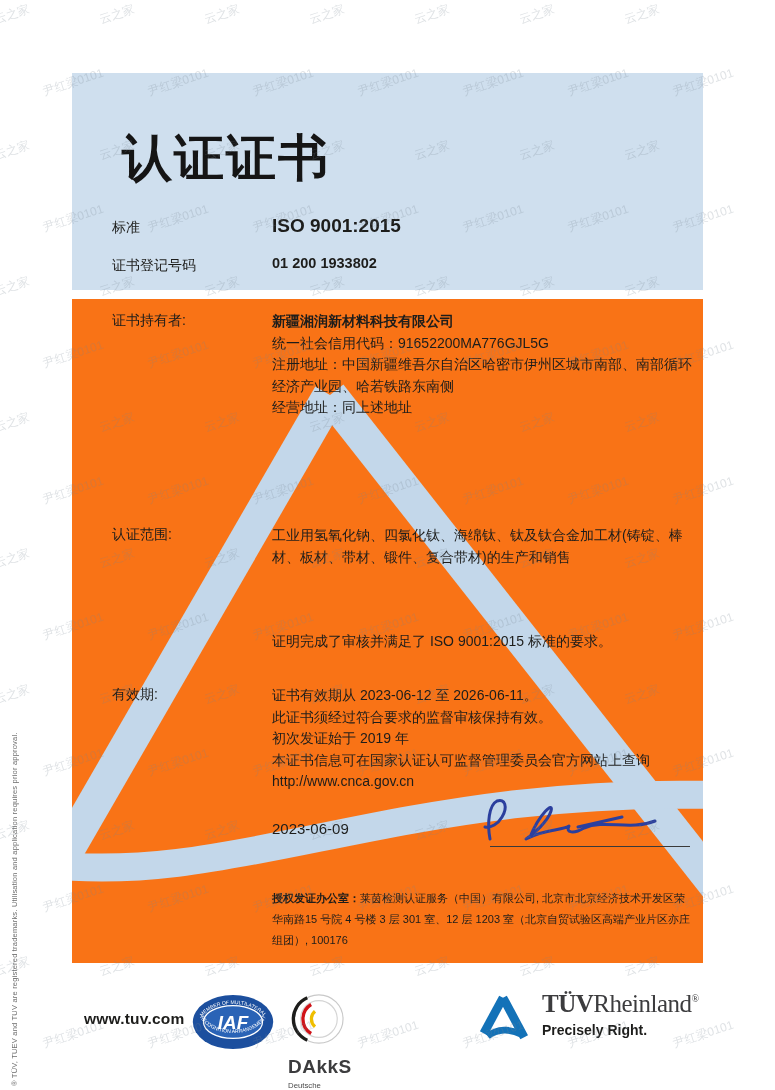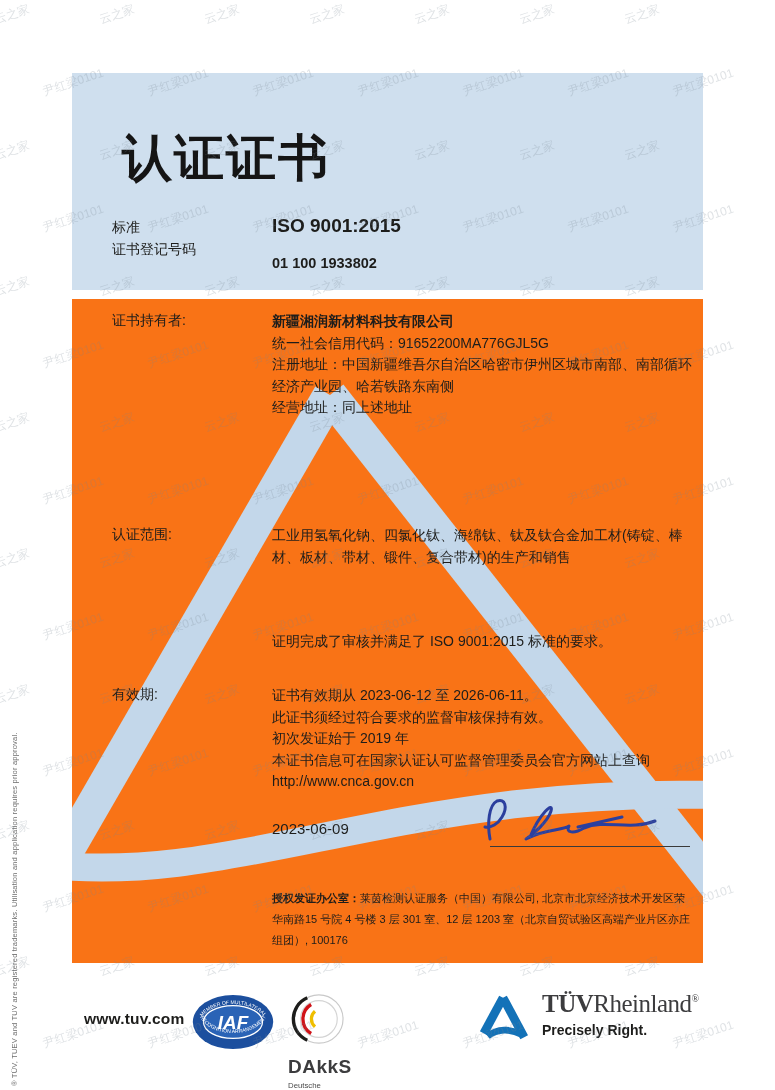--- a/index.html
+++ b/index.html
@@ -60,22 +60,22 @@
 </style>
 </head>
 <body>
 
 <div class="page">
 
   <div class="panel header-panel">
     <h1 class="cert-title">认证证书</h1>
     <div class="hfield-label" style="top:146px">标准</div>
     <div class="hfield-value std-value">ISO 9001:2015</div>
-    <div class="hfield-label" style="top:168px">证书登记号码</div>
-    <div class="hfield-value reg-value">01 100 1933802</div>
+    <div class="hfield-label" style="top:184px">证书登记号码</div>
+    <div class="hfield-value reg-value">01 200 1933802</div>
   </div>
 
   <div class="panel body-panel">
 
     <svg class="tri-wm" width="631" height="664" viewBox="0 0 631 664">
       <g stroke="#c3d7ea" fill="none">
         <path d="M258 96 L-70 664" stroke-width="34"></path>
         <path d="M258 96 L705 664" stroke-width="34"></path>
         <path d="M-30 565 C 170 590, 340 478, 690 498" stroke-width="28"></path>
       </g>

